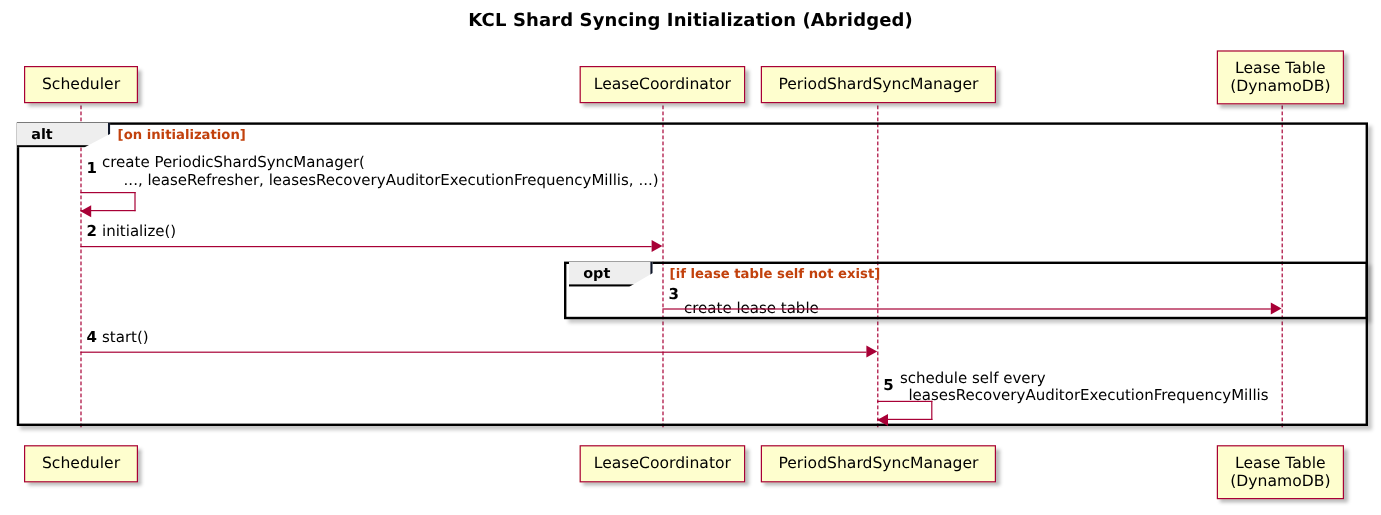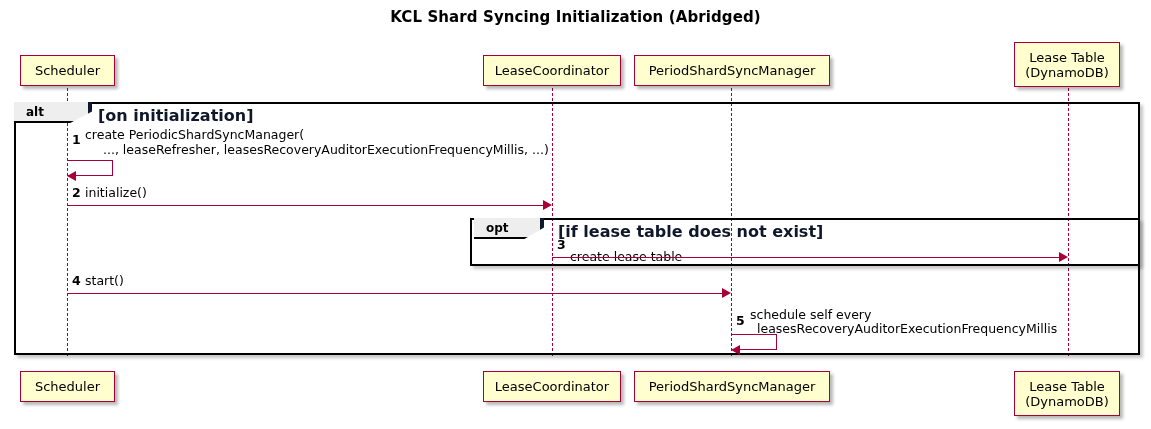--- a/index.html
+++ b/index.html
@@ -34,27 +34,27 @@
   .participant span{display:block;white-space:nowrap;}
 
   
   .frame{
     position:absolute;box-sizing:border-box;
     border:2px solid #000000;background:transparent;
     box-shadow:3px 3px 3px rgba(0,0,0,.22);
   }
   .frame-tab{
     position:absolute;box-sizing:border-box;
-    background:#EEEEEE;border-right:4px solid #0f172a;border-bottom:2px solid #000;
+    background:#EEEEEE;border-right:2px solid #0f172a;border-bottom:2px solid #000;
     font-size:12px;font-weight:bold;color:#000;
     display:flex;align-items:center;padding-left:12px;
     clip-path:polygon(0 0,100% 0,100% 45%,72% 100%,0 100%);
   }
   .frame-label{
-    position:absolute;font-size:16px;font-weight:bold;color:#0f172a;white-space:nowrap;
+    position:absolute;font-size:11px;font-weight:bold;color:#c2410c;white-space:nowrap;
   }
 
   
   .msg-line{
     position:absolute;height:0;border-top:1.4px solid #A80036;
   }
   .arrow-right{
     position:absolute;width:0;height:0;
     border-top:5px solid transparent;border-bottom:5px solid transparent;
     border-left:9px solid #A80036;
@@ -91,21 +91,21 @@
   <div class="frame" style="left:14px;top:102px;width:1126px;height:253px;"></div>
   <div class="frame-tab" style="left:14px;top:102px;width:78px;height:21px;">
     <span>alt</span>
   </div>
   <div class="frame-label" style="left:98px;top:106px;">[on initialization]</div>
 
   <div class="frame" style="left:470px;top:218px;width:670px;height:48px;"></div>
   <div class="frame-tab" style="left:474px;top:218px;width:70px;height:21px;">
     <span>opt</span>
   </div>
-  <div class="frame-label" style="left:558px;top:222px;">[if lease table does not exist]</div>
+  <div class="frame-label" style="left:558px;top:222px;">[if lease table self not exist]</div>
 
   <div class="msg-text" style="left:72px;top:133px;">
     <span class="msg-num">1</span>
   </div>
   <div class="msg-text" style="left:85px;top:128px;">create PeriodicShardSyncManager(</div>
   <div class="msg-text" style="left:93px;top:143px;margin-left:10px;">..., leaseRefresher, leasesRecoveryAuditorExecutionFrequencyMillis, ...)</div>
   <div class="self-loop" style="left:67px;top:160px;width:46px;"></div>
   <div class="arrow-left" style="left:67px;top:171px;"></div>
 
   <div class="msg-text" style="left:72px;top:186px;">

